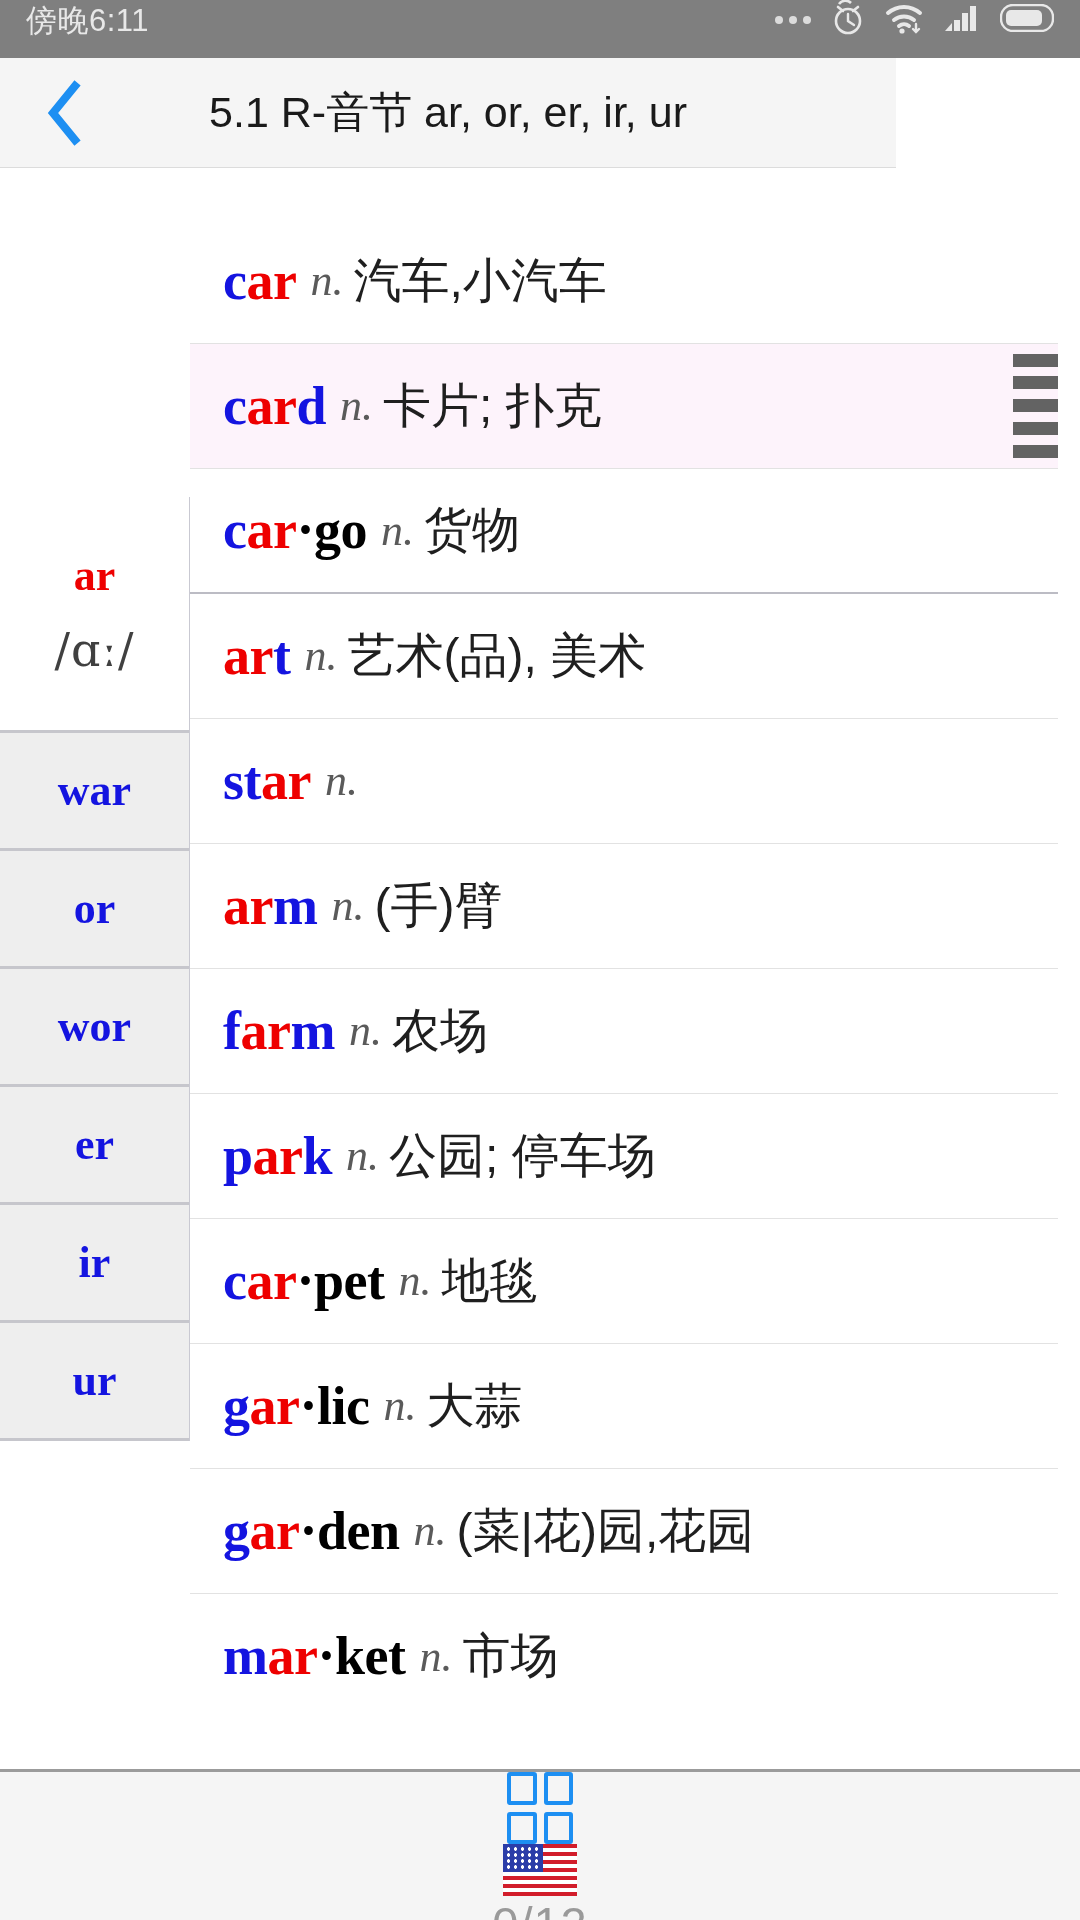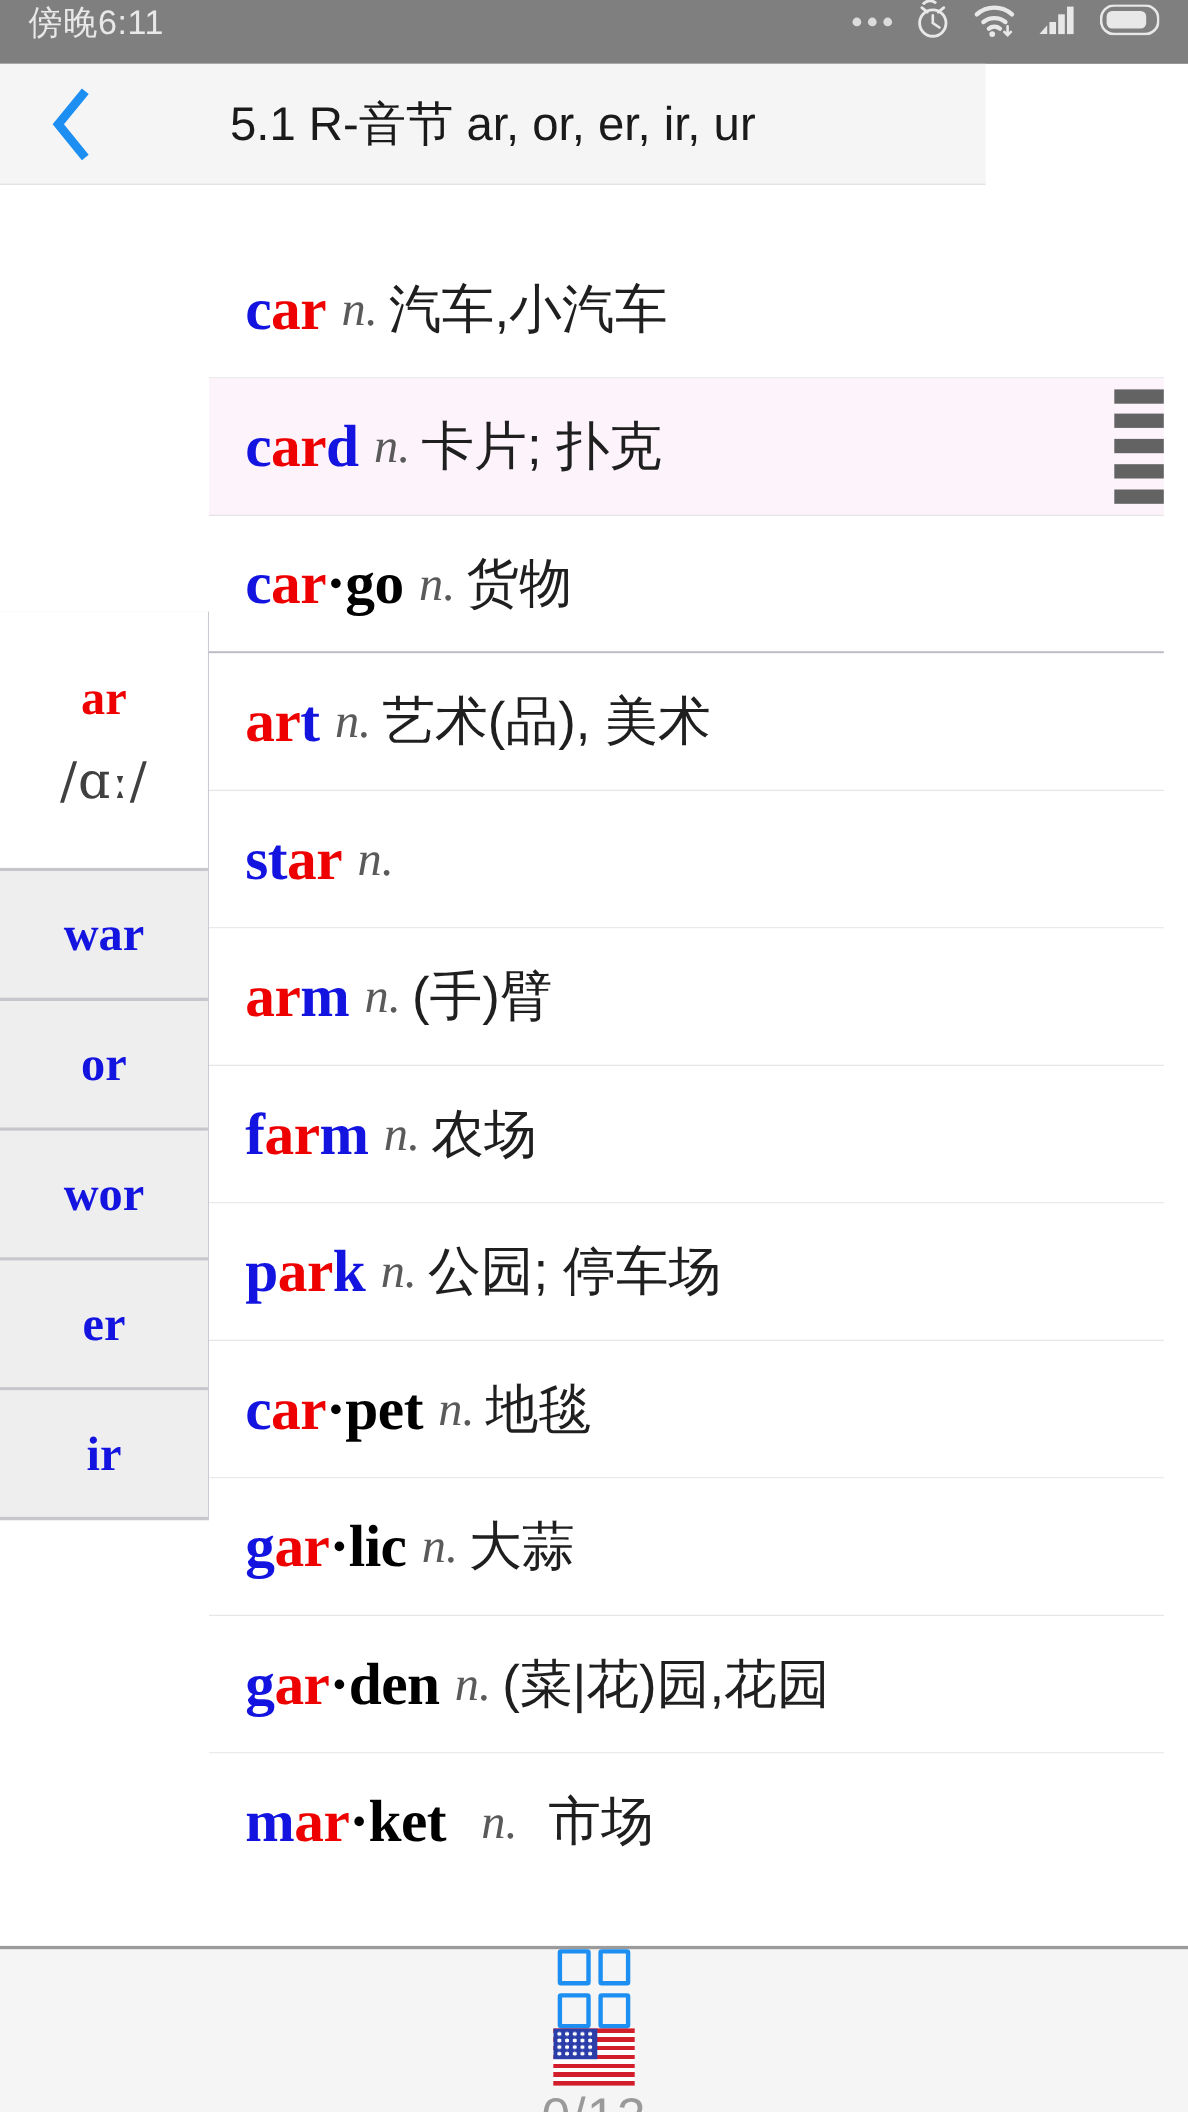--- a/index.html
+++ b/index.html
@@ -88,21 +88,21 @@
   }
   .word-row{
     height:125px;
     display:flex; align-items:center;
     padding-left:33px;
     border-bottom:1px solid #e2e2e2;
     position:relative;
     background:#ffffff;
   }
   .word-row.sep-strong{ border-bottom:2px solid #bcbcc4; }
-  .word-row.last{ border-bottom:none;gap:18px; }
+  .word-row.last{ border-bottom:none; }
   .word-row.selected{ background:#fdf3fb; }
 
   .word{
     font-family:"Liberation Serif", serif;
     font-weight:bold;
     font-size:54px;
     letter-spacing:-.5px;
     white-space:nowrap;
   }
   .seg-b{ color:#1414e0; }
@@ -245,20 +245,23 @@
       </div>
       <div class="side-item">
         <div>wor</div>
       </div>
       <div class="side-item">
         <div>er</div>
       </div>
       <div class="side-item">
         <div>ir</div>
       </div>
+      <div class="side-item">
+        <div>ur</div>
+      </div>
       <div style="flex: 1 1 auto; background: rgb(238, 238, 245);"></div>
     </div>
 
   <div id="word-list">
       <div class="word-row">
         <span class="word"><span class="seg-b">c</span><span class="seg-r">ar</span></span>
         <span class="pos">n.</span>
         <span class="meaning">汽车,小汽车</span>
       </div>
       <div class="word-row selected">

